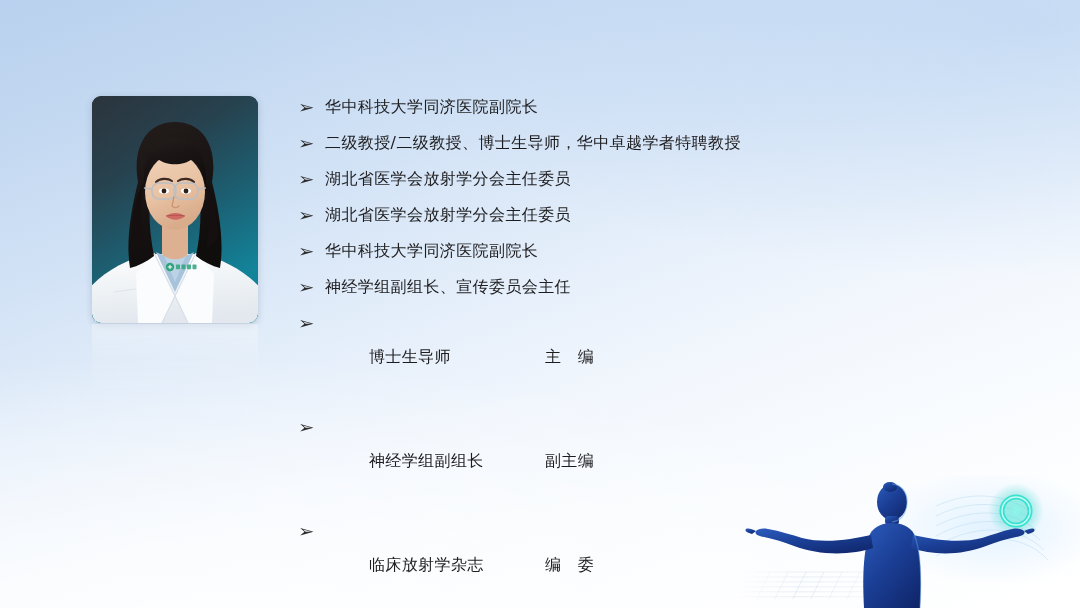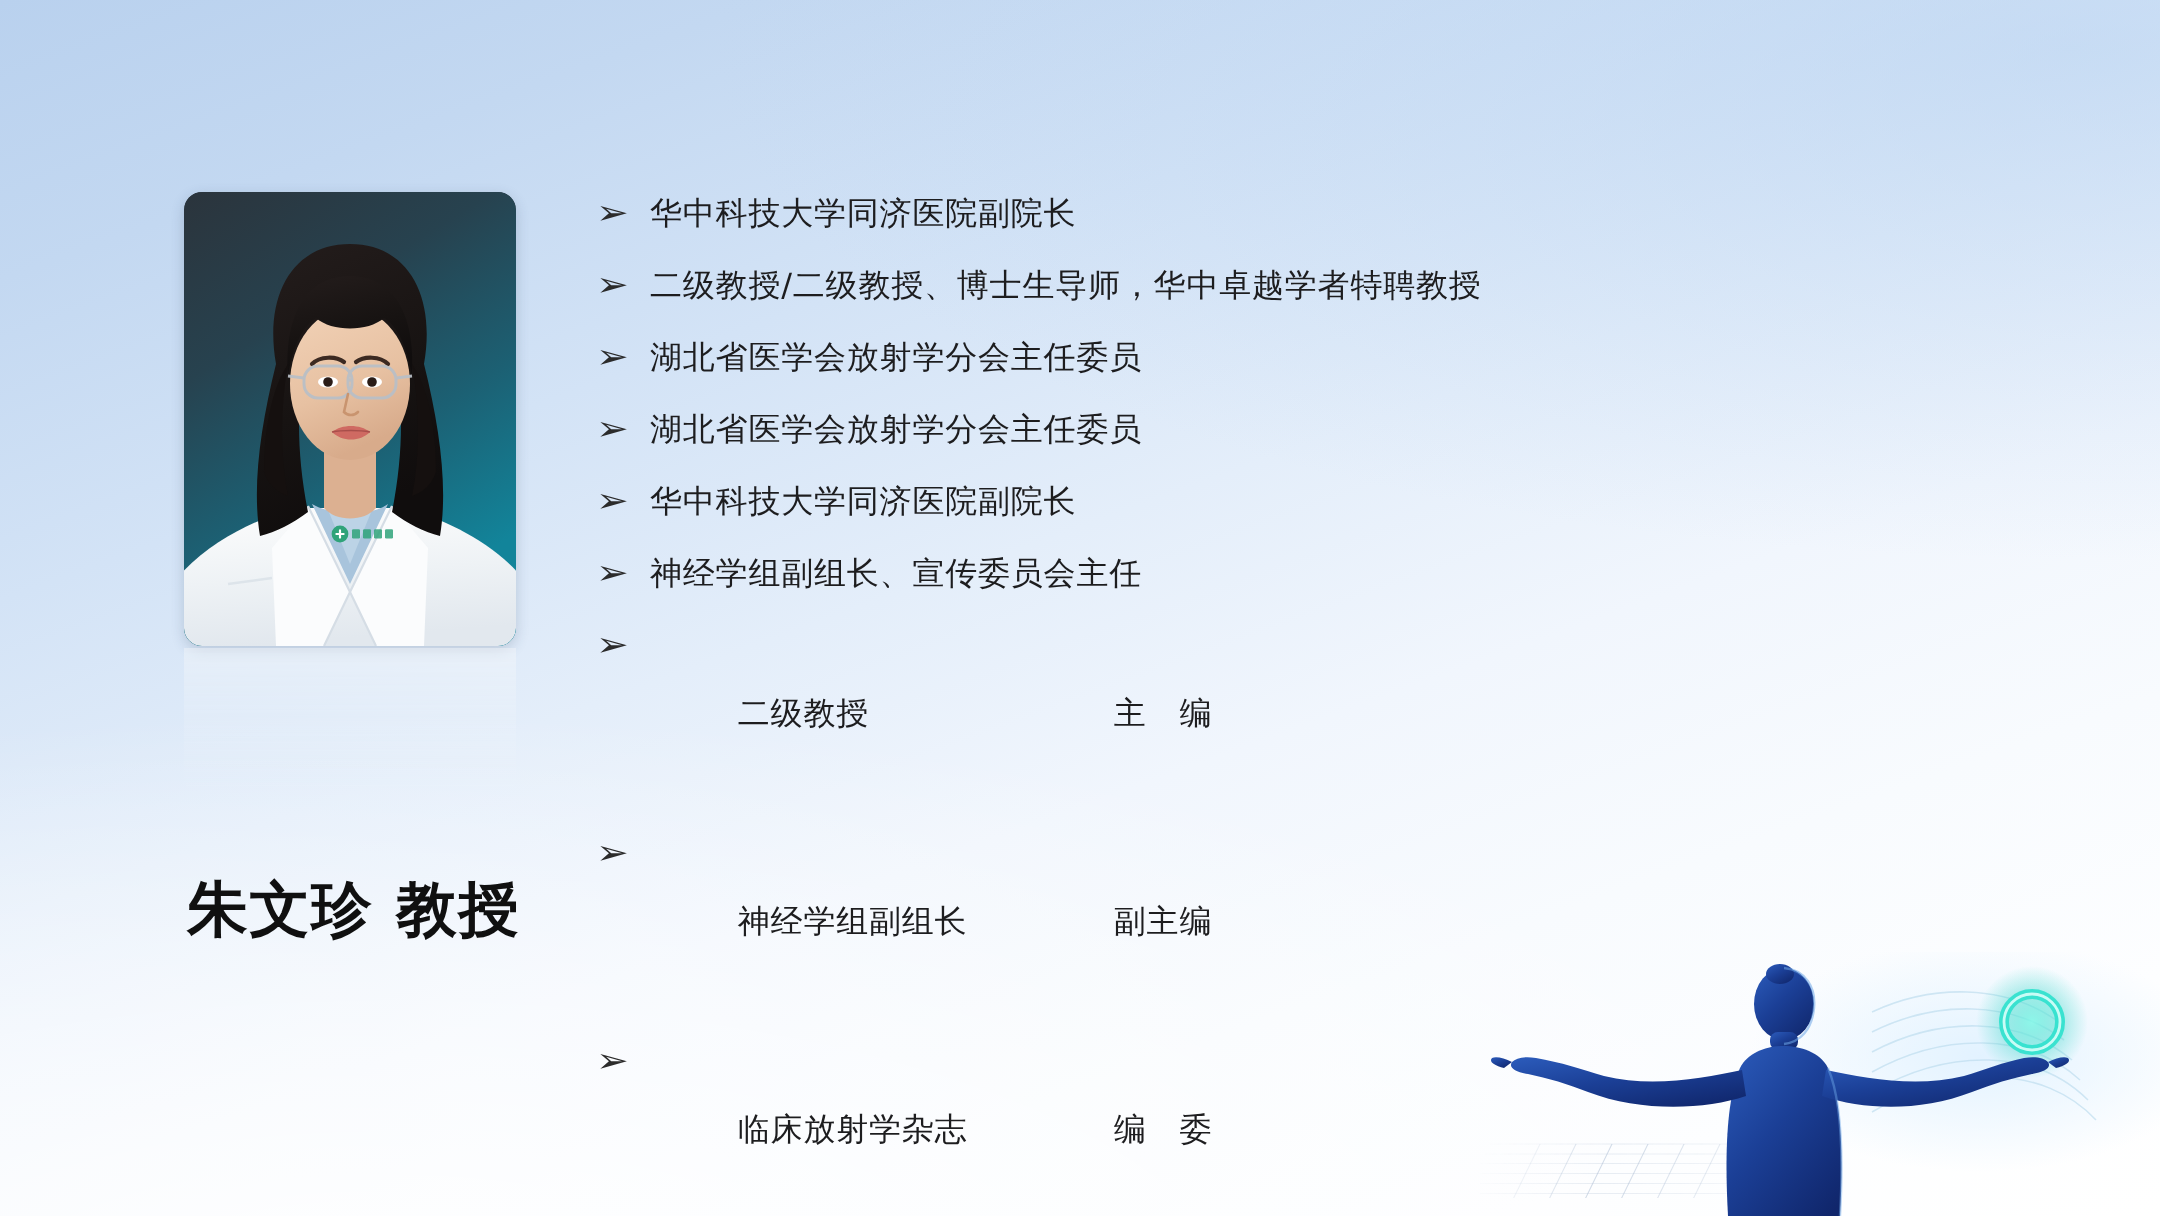--- a/index.html
+++ b/index.html
@@ -133,21 +133,20 @@
   
   .journal-line {
     display: block;
   }
   .journal-name {
     display: inline-block;
     min-width: 176px;
   }
   .journal-role {
     display: inline-block;
-    margin-left: 12px;
   }
 
   
   .deco {
     position: absolute;
     right: 0;
     bottom: 0;
     width: 340px;
     height: 132px;
     overflow: hidden;
@@ -265,21 +264,20 @@
         <g transform="translate(74,167)">
           <circle cx="4" cy="4" r="4.2" fill="#2fa37a" opacity="0.8"></circle>
           <rect x="10" y="1.6" width="4" height="4.6" rx="0.6" fill="#2fa37a" opacity="0.6"></rect>
           <rect x="15.5" y="1.6" width="4" height="4.6" rx="0.6" fill="#2fa37a" opacity="0.6"></rect>
           <rect x="21" y="1.6" width="4" height="4.6" rx="0.6" fill="#2fa37a" opacity="0.6"></rect>
           <rect x="26.5" y="1.6" width="4" height="4.6" rx="0.6" fill="#2fa37a" opacity="0.6"></rect>
         </g>
       </svg>
     </div>
 
-    <div class="doctor-name">朱文珍 教授</div>
   </div>
 
   <div class="bullets">
 
     <div class="bullet-row">
       <span class="bullet-marker">➢</span>
       <span class="bullet-text">华中科技大学同济医院副院长</span>
     </div>
 
     <div class="bullet-row">
@@ -303,21 +301,21 @@
     </div>
 
     <div class="bullet-row">
       <span class="bullet-marker">➢</span>
       <span class="bullet-text">神经学组副组长、宣传委员会主任</span>
     </div>
 
     <div class="bullet-row">
       <span class="bullet-marker">➢</span>
       <span class="bullet-text journal-line">
-        <span class="journal-name">二级教授</span><span class="journal-role">主　编</span>
+        <span class="journal-name">博士生导师</span><span class="journal-role">主　编</span>
       </span>
     </div>
 
     <div class="bullet-row">
       <span class="bullet-marker">➢</span>
       <span class="bullet-text journal-line">
         <span class="journal-name">神经学组副组长</span><span class="journal-role">副主编</span>
       </span>
     </div>
 

